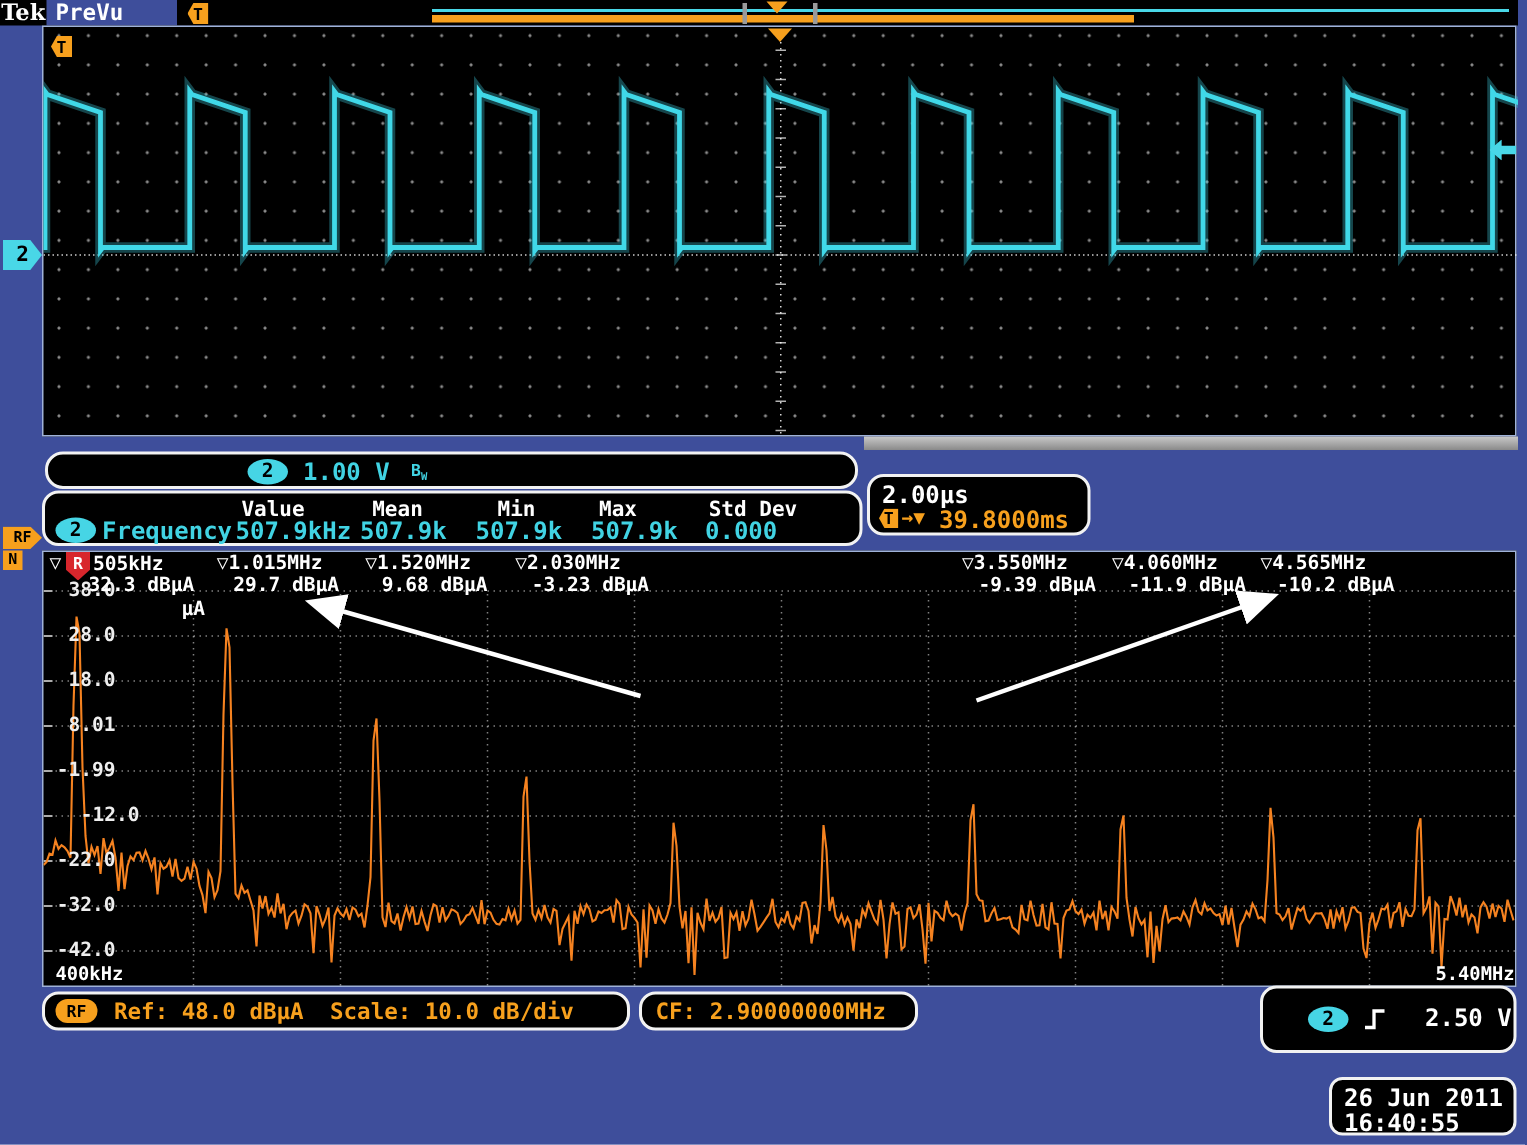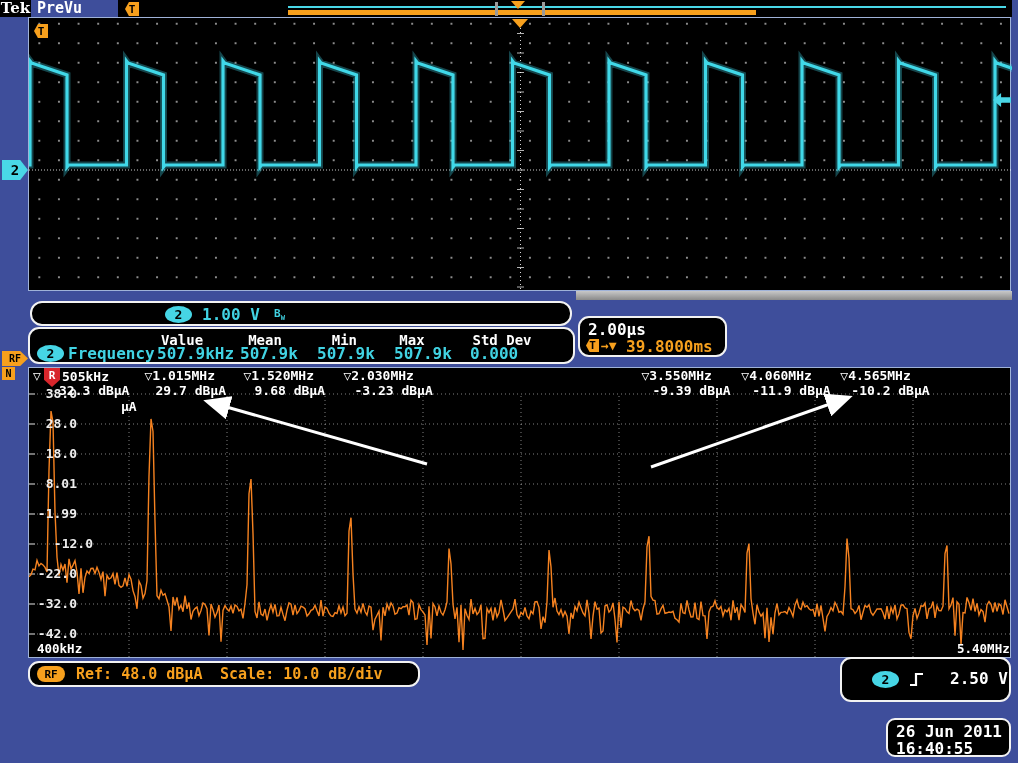--- a/index.html
+++ b/index.html
@@ -198,20 +198,23 @@
   </div>
 
   <div class="box" style="left:28px;top:661px;width:392px;height:26px;">
     <div class="abs" style="left:7px;top:3px;width:28px;height:16px;background:#f7a01d;color:#000;
          border-radius:8px;font-weight:bold;font-size:11px;display:flex;align-items:center;
          justify-content:center;">RF</div>
     <div class="abs mono orange" style="left:46px;top:2px;font-size:15px;"><span>Ref:</span>&nbsp;<span>48.0 dBµA</span></div>
     <div class="abs mono orange" style="left:190px;top:2px;font-size:15px;"><span>Scale:</span>&nbsp;<span>10.0 dB/div</span></div>
   </div>
 
+  <div class="box" style="left:426px;top:661px;width:186px;height:26px;">
+    <div class="abs mono orange" style="left:9px;top:2px;font-size:15px;"><span>CF:</span>&nbsp;<span>2.90000000MHz</span></div>
+  </div>
 
 
   <div class="box" style="left:840px;top:657px;width:171px;height:45px;">
     <div class="ellipse abs" style="left:30px;top:12px;">2</div>
     <svg class="abs" style="left:66px;top:11px;" width="18" height="18">
       <polyline points="2,15 8,15 8,4 15,4" fill="none" stroke="#fff" stroke-width="2.2"></polyline>
     </svg>
     <div class="abs mono white" style="left:108px;top:10px;font-size:16px;">2.50 V</div>
   </div>
 

